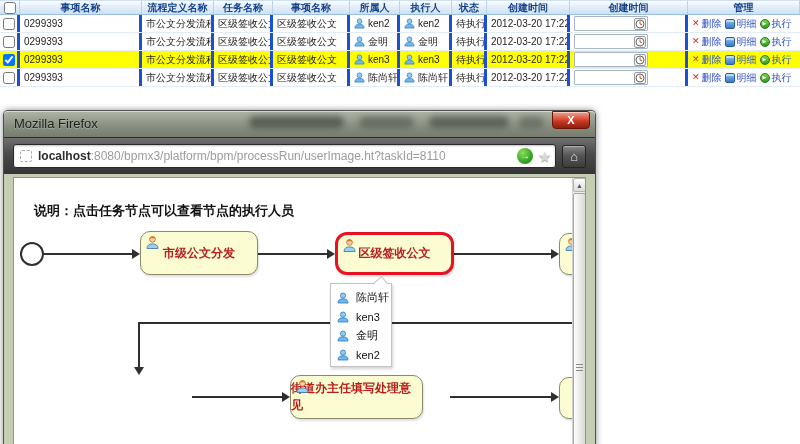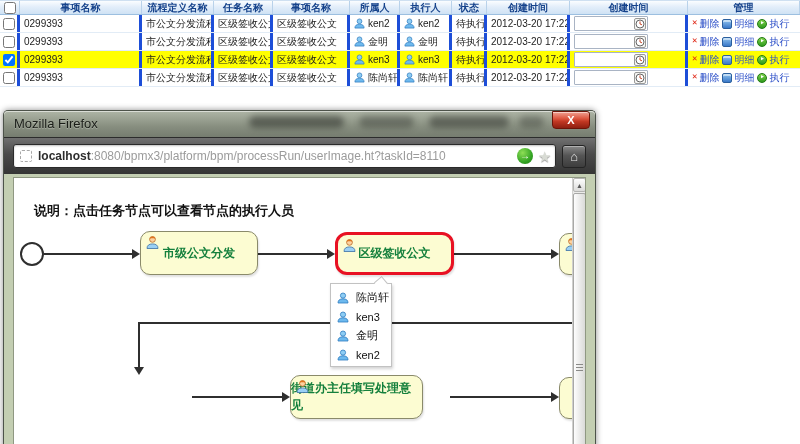--- a/index.html
+++ b/index.html
@@ -19,21 +19,21 @@
   .c-cb   { width:20px; justify-content:center; padding:0; }
   .c-item { width:122px; }
   .c-proc { width:72px; }
   .c-task { width:59px; }
   .c-desc { width:77px; }
   .c-own  { width:50px; }
   .c-exec { width:52px; }
   .c-stat { width:35px; }
   .c-time { width:83px; }
   .c-due  { width:118px; }
-  .c-mgmt { width:112px; border-right:none;font-family:Liberation Mono, monospace; }
+  .c-mgmt { width:112px; border-right:none; }
   .g-cell input[type=checkbox] { width:12px; height:12px; }
   .p-ico { display:inline-flex; margin-right:3px; flex:none; }
   .due-wrap { display:flex; align-items:center; width:74px; height:15px; background:#fff;
     border:1px solid #a9b4c4; border-radius:1px; padding:0 1px; }
   .due-input { flex:1; min-width:0; border:none; outline:none; height:11px; font-size:9px; }
   .mgmt-links { display:flex; align-items:center; gap:3px; color:#2d50c8; }
   .mgmt-item { display:inline-flex; align-items:center; gap:2px; cursor:pointer; }
   .x-del { color:#e02a1a; font-weight:bold; font-size:9px; line-height:9px; }
   .ic-detail { width:10px; height:10px; border-radius:2px; background:linear-gradient(#8fc3ee,#3a78c8);
     border:1px solid #2a5f9e; display:inline-block;
@@ -87,21 +87,21 @@
     background:linear-gradient(90deg,#fdfdfd,#dadad8); border:1px solid #a8a8a6; border-radius:2px; cursor:grab; }
   .sb-grip { position:absolute; top:186px; left:3px; width:7px; }
   .sb-grip div { height:1px; background:#8a8a88; margin-bottom:2px; }
 
   
   .note { position:absolute; left:20px; top:24px; font-size:13px; font-weight:bold; color:#111; }
   .start-circle { position:absolute; left:6px; top:64px; width:24px; height:24px;
     border:2px solid #2f2f2f; border-radius:50%; background:#fff; }
   .node { position:absolute; border:1px solid #8a8a6a; border-radius:10px; background:#fcfcd2;
     box-shadow:1px 2px 2px rgba(0,0,0,.12); display:flex; align-items:center; justify-content:center;
-    font-size:12px; font-weight:bold; color:#15803d; cursor:pointer; }
+    font-size:12px; font-weight:bold; color:#b91c1c; cursor:pointer; }
   .node .n-ico { position:absolute; left:5px; top:3px; }
   .node-current { border:3px solid #e81123; border-radius:12px; }
   .hline { position:absolute; height:2px; background:#2f2f2f; }
   .vline { position:absolute; width:2px; background:#2f2f2f; }
   .ah-r { position:absolute; width:0; height:0; border-top:5px solid transparent;
     border-bottom:5px solid transparent; border-left:8px solid #2f2f2f; }
   .ah-d { position:absolute; width:0; height:0; border-left:5px solid transparent;
     border-right:5px solid transparent; border-top:8px solid #2f2f2f; }
   .popup { position:absolute; left:316px; top:105px; width:62px; background:#fff;
     border:1px solid #c2c2c2; box-shadow:1px 2px 3px rgba(0,0,0,.18); padding:4px 0 2px 6px; z-index:20; }

